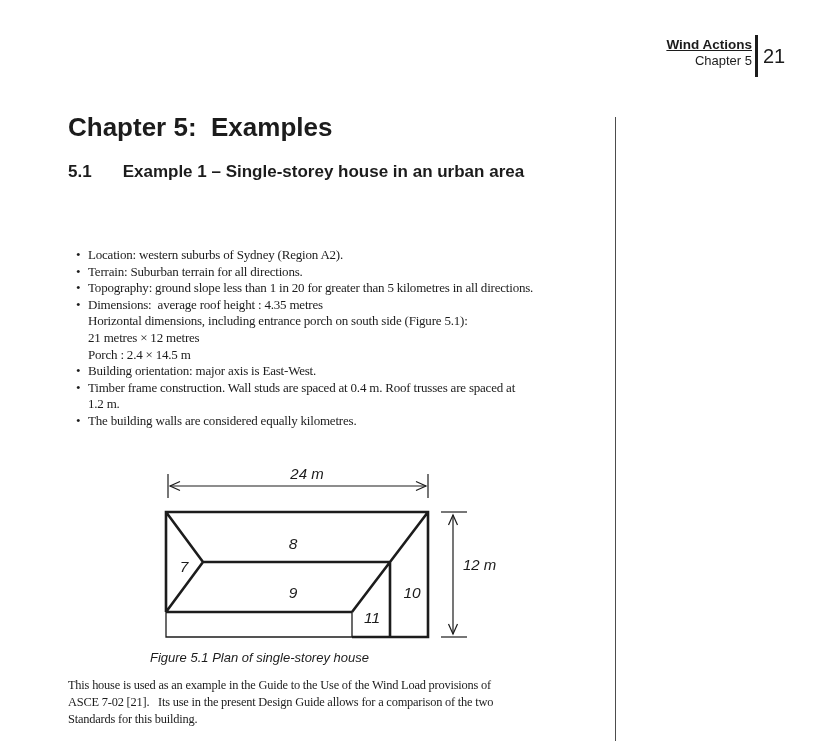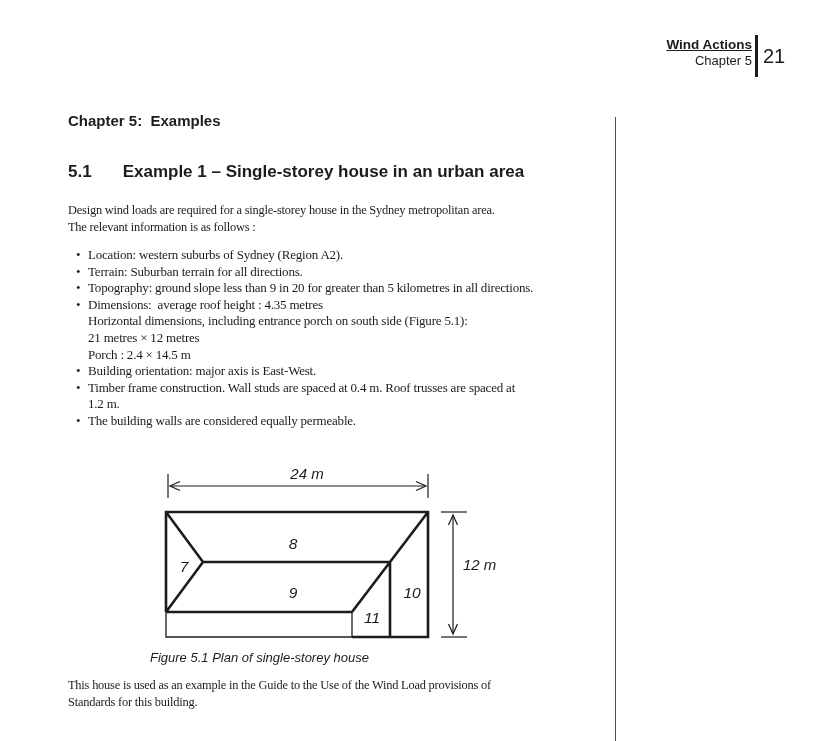--- a/index.html
+++ b/index.html
@@ -17,21 +17,21 @@
   .hdr-divider { position:absolute; left:755px; top:35px; width:3px; height:42px; background:#1c1c1c; }
   .hdr-pagenum { position:absolute; left:763px; top:45px;
                  font-family:"Liberation Sans", sans-serif; font-size:20px; }
 
   
   .v-rule { position:absolute; left:615px; top:117px; width:1px; height:624px; background:#4d4d4d; }
 
   
   h1.chapter-title {
     position:absolute; left:68px; top:112px; margin:0;
-    font-family:"Liberation Sans", sans-serif; font-weight:bold; font-size:15px;
+    font-family:"Liberation Sans", sans-serif; font-weight:bold; font-size:26px;
     white-space:pre;
   }
   h2.section-title {
     position:absolute; left:68px; top:162px; margin:0;
     font-family:"Liberation Sans", sans-serif; font-weight:bold; font-size:17px;
     white-space:pre;
   }
   h2.section-title .sec-num { display:inline-block; margin-right:31px; }
 
   
@@ -66,50 +66,46 @@
     <div class="hdr-chapter">Chapter 5</div>
   </div>
   <div class="hdr-divider"></div>
   <div class="hdr-pagenum">21</div>
 
   <div class="v-rule"></div>
 
   <h1 class="chapter-title">Chapter 5:  Examples</h1>
   <h2 class="section-title"><span class="sec-num">5.1</span><span>Example 1 – Single-storey house in an urban area</span></h2>
 
-  <div class="para para-intro">
-    <div class="line">Design wind loads are required for a single-storey house in the Sydney metropolitan area.</div>
-    <div class="line">The relevant information is as follows :</div>
-  </div>
 
   <div class="bullet-list">
     <div class="bullet-item">
       <div class="line">Location: western suburbs of Sydney (Region A2).</div>
     </div>
     <div class="bullet-item">
       <div class="line">Terrain: Suburban terrain for all directions.</div>
     </div>
     <div class="bullet-item">
-      <div class="line">Topography: ground slope less than 9 in 20 for greater than 5 kilometres in all directions.</div>
+      <div class="line">Topography: ground slope less than 1 in 20 for greater than 5 kilometres in all directions.</div>
     </div>
     <div class="bullet-item">
       <div class="line">Dimensions:  average roof height : 4.35 metres</div>
       <div class="line">Horizontal dimensions, including entrance porch on south side (Figure 5.1):</div>
       <div class="line">21 metres × 12 metres</div>
       <div class="line">Porch : 2.4 × 14.5 m</div>
     </div>
     <div class="bullet-item">
       <div class="line">Building orientation: major axis is East-West.</div>
     </div>
     <div class="bullet-item">
       <div class="line">Timber frame construction. Wall studs are spaced at 0.4 m. Roof trusses are spaced at</div>
       <div class="line">1.2 m.</div>
     </div>
     <div class="bullet-item">
-      <div class="line">The building walls are considered equally permeable.</div>
+      <div class="line">The building walls are considered equally kilometres.</div>
     </div>
   </div>
 
   <svg class="figure-svg" width="360" height="190" viewBox="0 0 360 190">
 
     <g>
       <line class="fig-dim" x1="18" y1="14" x2="18" y2="38"></line>
       <line class="fig-dim" x1="278" y1="14" x2="278" y2="38"></line>
       <line class="fig-dim" x1="20" y1="26" x2="276" y2="26"></line>
       <polyline class="fig-dim" points="30,21.5 20,26 30,30.5"></polyline>
@@ -134,16 +130,17 @@
     <text class="fig-text" x="143" y="89" text-anchor="middle">8</text>
     <text class="fig-text" x="143" y="138" text-anchor="middle">9</text>
     <text class="fig-text" x="262" y="138" text-anchor="middle">10</text>
     <text class="fig-text" x="222" y="163" text-anchor="middle">11</text>
   </svg>
 
   <div class="fig-caption">Figure 5.1 Plan of single-storey house</div>
 
   <div class="para para-closing">
     <div class="line">This house is used as an example in the Guide to the Use of the Wind Load provisions of</div>
+    <div class="line">ASCE 7-02 [21].   Its use in the present Design Guide allows for a comparison of the two</div>
     <div class="line">Standards for this building.</div>
   </div>
 
 </div>
 
 </body></html>

